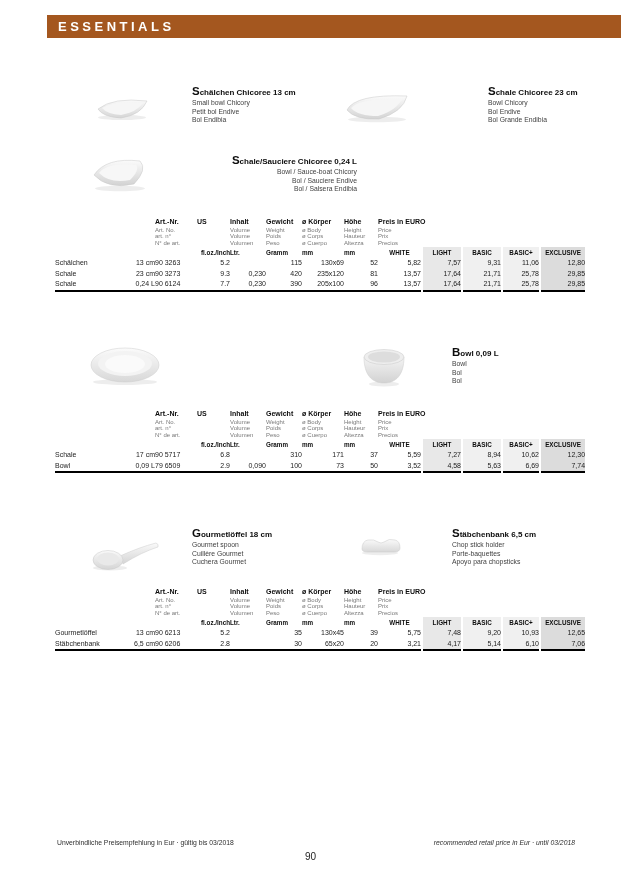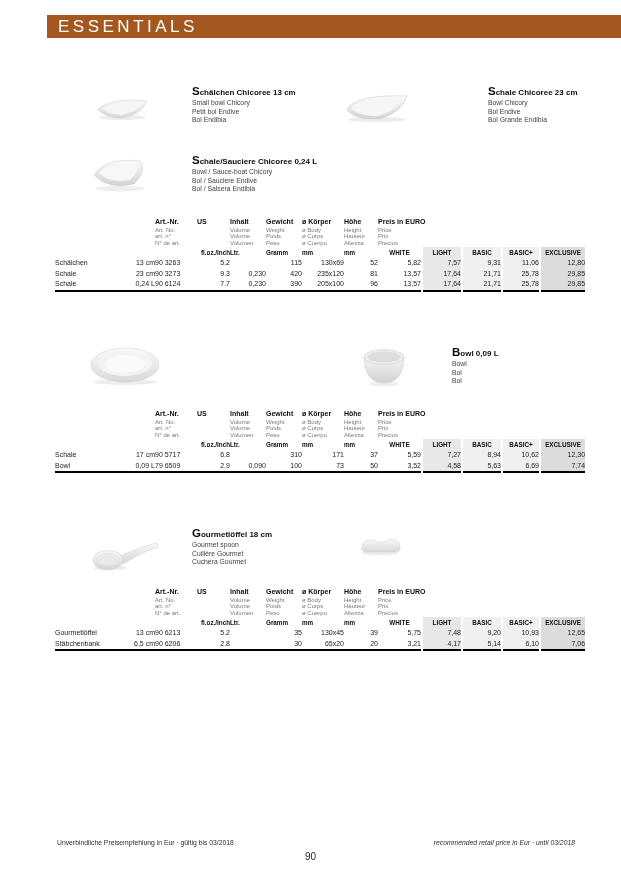--- a/index.html
+++ b/index.html
@@ -1,22 +1,22 @@
 <!DOCTYPE html>
 <html><head>
 <meta charset="utf-8">
 <style>
   html,body{margin:0;padding:0;background:#fff;}
   .page{position:relative;width:621px;height:877px;background:#fff;overflow:hidden;
         font-family:"Liberation Sans",sans-serif;color:#1c1c1c;}
 
   
   .brandbar{position:absolute;left:47px;top:15px;right:0;height:23px;background:#A4571F;}
-  .brandbar span{display:block;padding-left:11px;line-height:23px;font-size:17px;
-                 font-weight:normal;letter-spacing:3.5px;color:#ffffff;}
+  .brandbar span{display:block;padding-left:11px;line-height:23px;font-size:13px;
+                 font-weight:bold;letter-spacing:3.5px;color:#ffffff;}
 
   
   .pimg{position:absolute;}
   .ptext{position:absolute;width:165px;}
   .ptitle{font-size:8px;font-weight:bold;color:#0d0d0d;line-height:11px;margin:0 0 1px 0;}
   .ptitle::first-letter{font-size:11.5px;}
   .pdesc{font-size:6.8px;color:#3f3f3f;line-height:8.6px;}
 
   
   .ptable{position:absolute;left:55px;width:530px;border-collapse:collapse;
@@ -102,21 +102,21 @@
           <linearGradient id="gd3" x1="0" y1="0" x2="0" y2="1">
             <stop offset="0" stop-color="#fbfbfb"></stop>
             <stop offset="1" stop-color="#d2d2d2"></stop>
           </linearGradient>
         </defs>
       <ellipse cx="30" cy="35.5" rx="25" ry="2.8" fill="#ededed"></ellipse>
       <path d="M4 22 Q16 4 50 8 Q58 16 44 31 Q18 37 4 22 Z" fill="url(#gd3)" stroke="#c9c9c9" stroke-width="0.5"></path>
       <path d="M9 20 Q18 9 46 12 Q50 17 40 27 Q20 31 9 20 Z" fill="#f7f7f7"></path>
     </svg>
   </div>
-  <div class="ptext" style="left:192px;top:155px;">
+  <div class="ptext" style="left:192px;top:155px;text-align:right;">
     <div class="ptitle">Schale/Sauciere Chicoree 0,24 L</div>
     <div class="pdesc">Bowl / Sauce-boat Chicory</div>
     <div class="pdesc">Bol / Sauciere Endive</div>
     <div class="pdesc">Bol / Salsera Endibia</div>
   </div>
 
   <table class="ptable" id="table1">
     <colgroup>
       <col style="width:75px">
         <col style="width:25px">
@@ -403,20 +403,26 @@
       <defs>
           <linearGradient id="gd7" x1="0" y1="0" x2="0" y2="1">
             <stop offset="0" stop-color="#fafafa"></stop>
             <stop offset="1" stop-color="#d8d8d8"></stop>
           </linearGradient>
         </defs>
       <ellipse cx="22" cy="25" rx="18" ry="2.2" fill="#ededed"></ellipse>
       <path d="M4 21 Q4 13 10 12 Q16 11 20 14 Q23 16 26 14 Q31 10 37 12 Q42 13 42 20 Q42 24 36 24 L10 24 Q4 24 4 21 Z" fill="url(#gd7)" stroke="#c9c9c9" stroke-width="0.5"></path>
     </svg>
   </div>
+  <div class="ptext" style="left:452px;top:528px;">
+    <div class="ptitle">Stäbchenbank 6,5 cm</div>
+    <div class="pdesc">Chop stick holder</div>
+    <div class="pdesc">Porte-baquettes</div>
+    <div class="pdesc">Apoyo para chopsticks</div>
+  </div>
 
   <table class="ptable" id="table3">
     <colgroup>
       <col style="width:75px">
         <col style="width:25px">
         <col style="width:42px">
         <col style="width:33px">
       <col style="width:36px">
         <col style="width:36px">
         <col style="width:42px">

